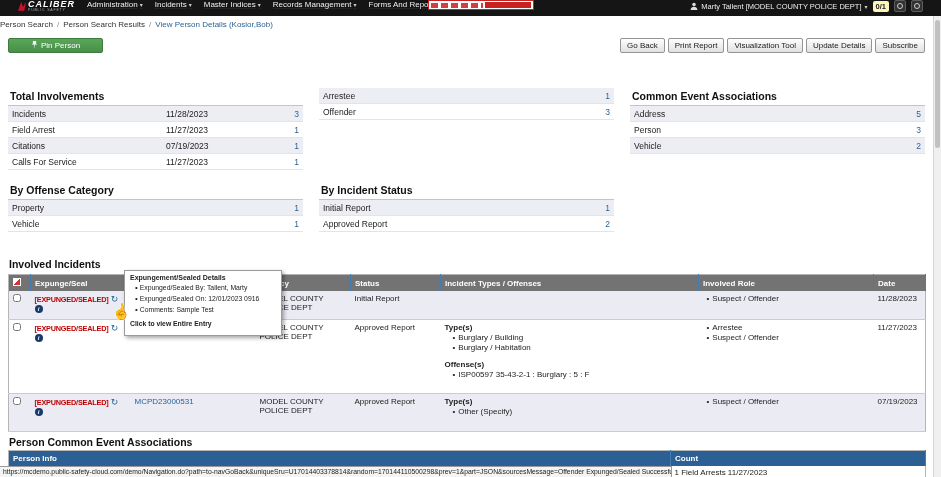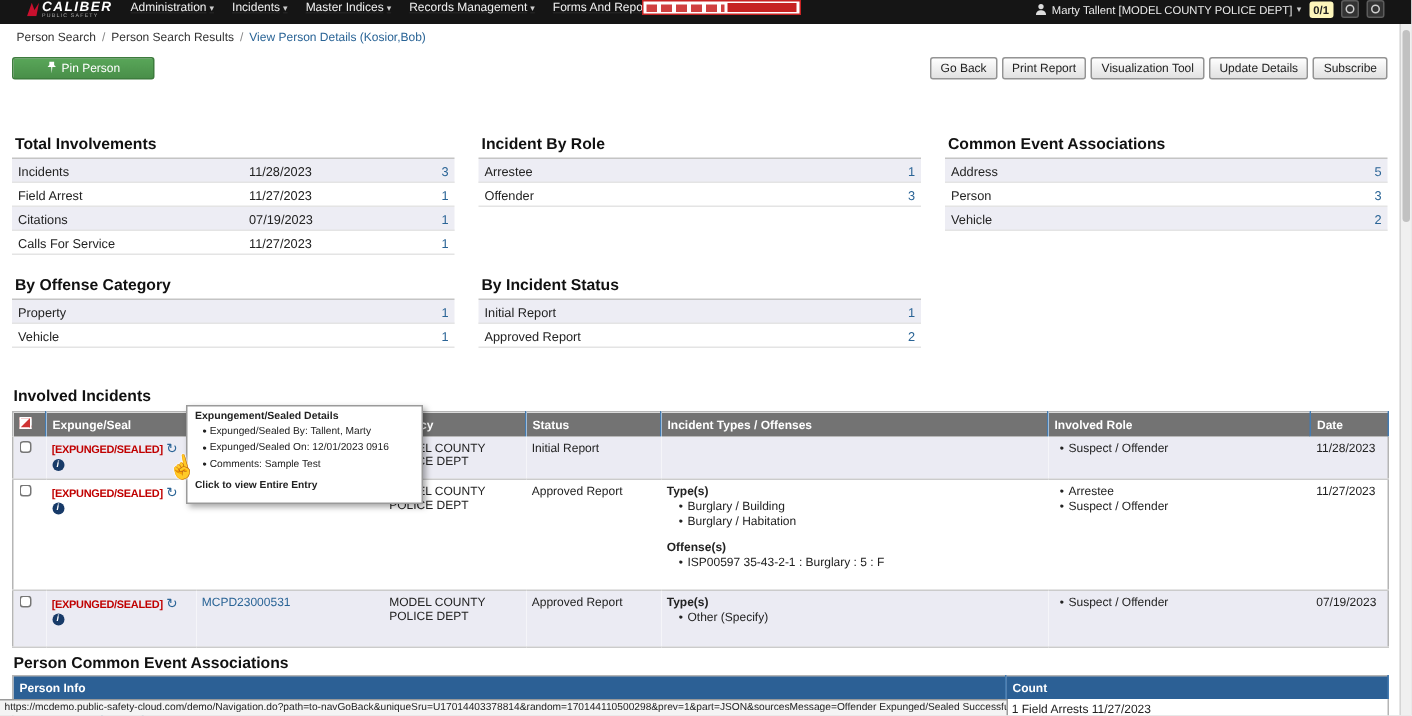--- a/index.html
+++ b/index.html
@@ -24,21 +24,21 @@
   .topbar-right { margin-left:auto; display:flex; align-items:center; gap:5px; }
   .user-chip { display:flex; align-items:center; gap:3px; color:#eee; font-size:7.5px; }
   .badge { background:#fdf6bb; color:#222; font-weight:bold; font-size:7.5px; padding:1px 3px; border-radius:2px; }
   .sq-btn { width:12px; height:12px; background:#333; border:1px solid #5c5c5c; border-radius:2px; display:flex; align-items:center; justify-content:center; }
   .sq-btn .ring { width:6px; height:6px; border:1px solid #cfcfcf; border-radius:50%; }
   
   .toast { position:absolute; left:428px; top:0; width:106px; height:10px; background:#fff; border:1px solid #c62222; z-index:70; display:flex; align-items:center; gap:2px; padding:1px 2px; }
   .toast .t1 { width:52px; height:5px; background:repeating-linear-gradient(90deg,#d04040 0 7px,#fff 7px 10px); }
   .toast .t2 { flex:1; height:6px; background:#c62222; }
   
-  .crumbbar { position:absolute; top:16px; left:0; right:16px; height:16px; background:#fff; display:flex; align-items:center; padding:0 11px; gap:4px; font-size:8px; }
+  .crumbbar { position:absolute; top:16px; left:0; right:16px; height:16px; background:#fff; display:flex; align-items:center; padding:0 0; gap:4px; font-size:8px; }
   .crumb { color:#333; cursor:pointer; }
   .crumb-sep { color:#888; }
   .crumb-current { color:#2a6496; }
   
   .toolrow { position:absolute; top:36px; left:8px; right:16px; height:18px; display:flex; align-items:center; }
   .btn-pin { background:linear-gradient(#59a659,#498f49); border:1px solid #3d7c3d; color:#fff; font-size:8px;
     padding:2px 22px; border-radius:2px; display:flex; align-items:center; gap:3px; cursor:pointer; }
   .right-btns { margin-left:auto; display:flex; gap:3px;align-items:center; }
   .btn-gray { background:linear-gradient(#fefefe,#e1e1e1); border:1px solid #949494; color:#222; font-size:8px;
     padding:2px 6px; border-radius:2px; cursor:pointer; white-space:nowrap; }
@@ -210,21 +210,20 @@
           <span class="pcount">1</span>
         </div>
         <div class="prow">
           <span class="plabel">Calls For Service</span>
           <span class="pdate">11/27/2023</span>
           <span class="pcount">1</span>
         </div>
       </div>
 
       <div class="panel">
-        <div class="ptitle">Incident By Role</div>
         <div class="prow alt">
           <span class="plabel grow">Arrestee</span>
           <span class="pcount">1</span>
         </div>
         <div class="prow">
           <span class="plabel grow">Offender</span>
           <span class="pcount">3</span>
         </div>
       </div>
 

